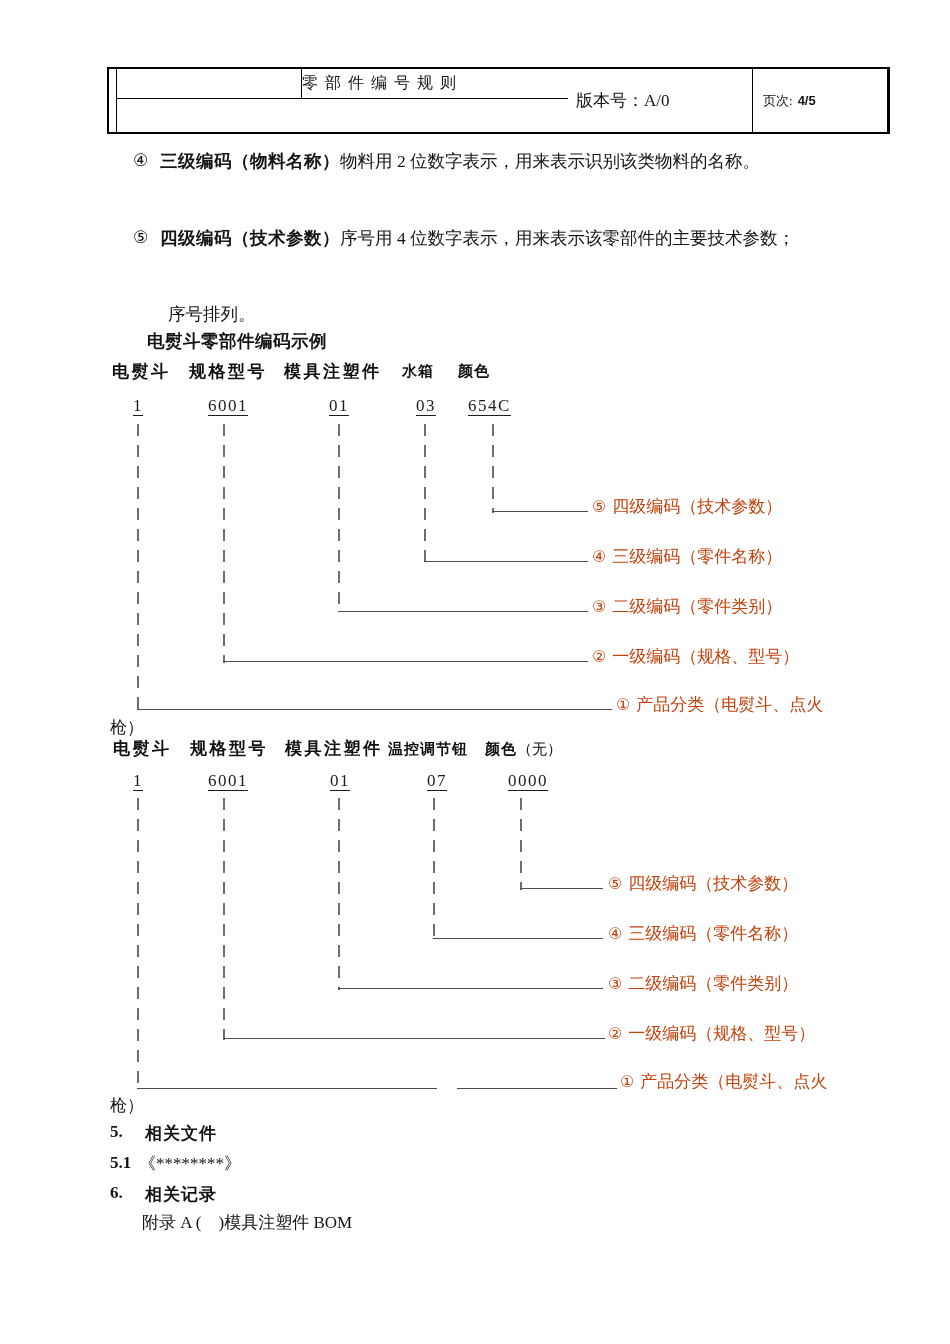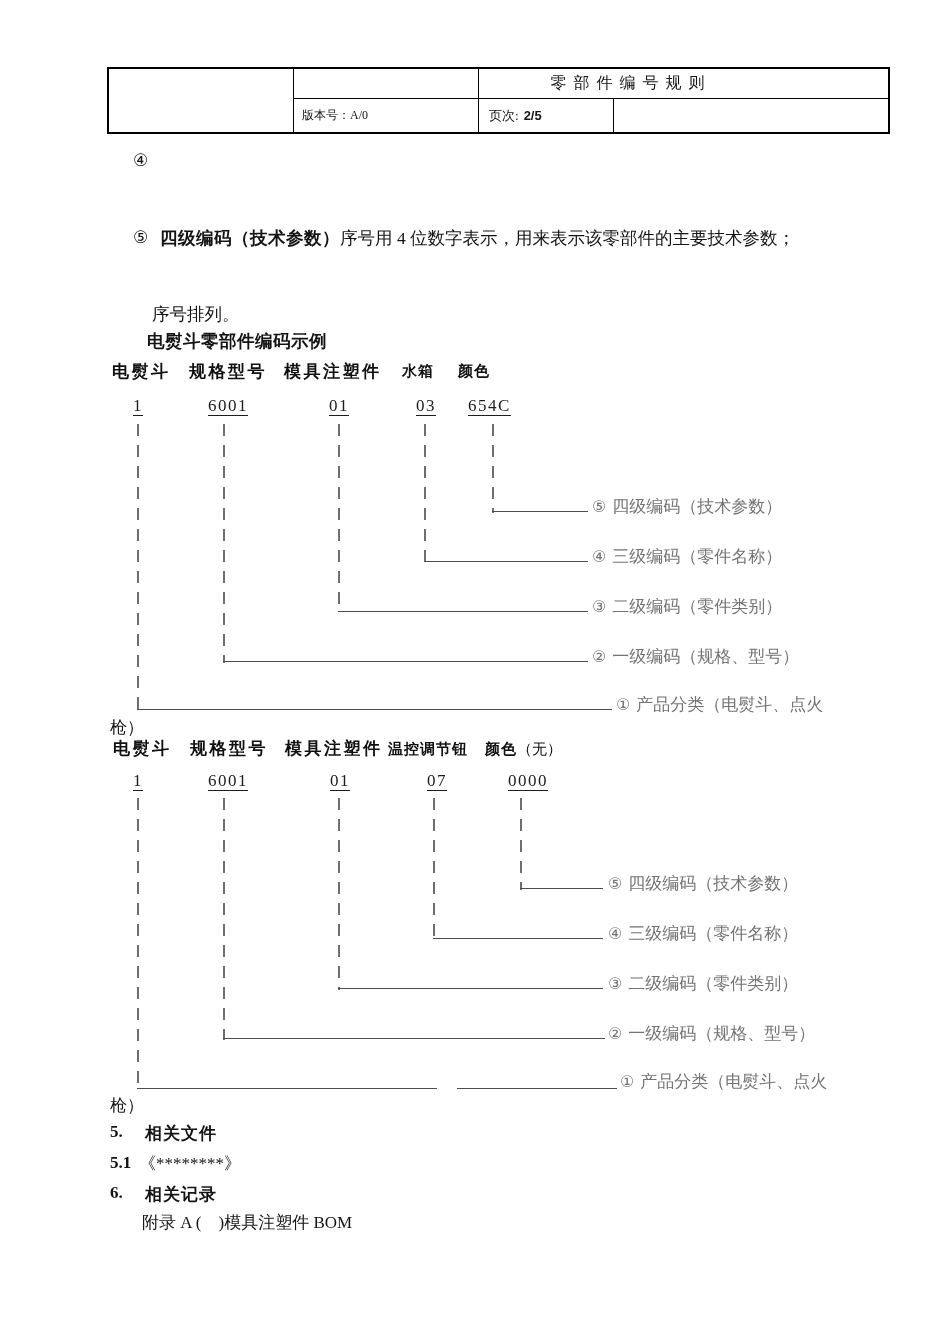--- a/index.html
+++ b/index.html
@@ -3,49 +3,49 @@
 <meta charset="utf-8">
 <style>
   html,body{margin:0;padding:0;background:#fff;}
   .page{position:relative;width:950px;height:1344px;background:#fff;overflow:hidden;
         font-family:"Liberation Serif","DejaVu Serif",serif;color:#141414;}
 
   
   .doc-table{position:absolute;left:107px;top:67px;width:783px;height:67px;
              border:2px solid #000;display:flex;box-sizing:border-box;}
   .t-left{width:185px;border-right:1px solid #000;box-sizing:border-box;}
-  .t-right{flex:1;display:flex;flex-direction:column;}
+  .t-right{flex:1;display:flex;flex-direction:row;}
   .t-row1{height:30px;border-bottom:1px solid #000;display:flex;box-sizing:border-box;}
   .t-row2{flex:1;display:flex;box-sizing:border-box;}
   .t-cell-empty{width:185px;border-right:1px solid #000;box-sizing:border-box;}
   .t-title{flex:1;display:flex;align-items:center;justify-content:center;
            font-size:16px;letter-spacing:7px;padding-right:105px;white-space:nowrap;}
   .t-version{width:185px;border-right:1px solid #000;box-sizing:border-box;
-             display:flex;align-items:center;padding-left:8px;font-size:12px;white-space:nowrap;}
+             display:flex;align-items:center;padding-left:8px;font-size:17px;white-space:nowrap;}
   .t-page{width:135px;border-right:1px solid #000;box-sizing:border-box;
           display:flex;align-items:center;padding-left:10px;font-size:13px;white-space:nowrap;gap:5px;}
   .t-date{flex:1;display:flex;align-items:center;padding-left:8px;font-size:13px;white-space:nowrap;gap:4px;}
   .sansbold{font-family:"Liberation Sans",sans-serif;font-weight:700;}
 
   
   .bline{position:absolute;font-size:17.5px;white-space:nowrap;color:#141414;}
   .b{font-family:"Liberation Sans",sans-serif;font-weight:700;letter-spacing:0.5px;}
   .marker{position:absolute;font-size:17px;font-family:"DejaVu Sans",sans-serif;}
 
   
   .hdr{position:absolute;font:700 17px "Liberation Sans",sans-serif;letter-spacing:2.5px;
        white-space:nowrap;color:#101010;}
   .hdr.sm{font-size:15px;letter-spacing:1px;}
   .hdr .normal{font-weight:400;font-family:"Liberation Serif",serif;letter-spacing:0;}
   .code{position:absolute;font-size:17px;letter-spacing:1.5px;color:#1d1d1d;
         text-decoration:underline;text-underline-offset:4px;text-decoration-thickness:1.2px;white-space:nowrap;}
   .vbar{position:absolute;width:1.5px;
         background:repeating-linear-gradient(to bottom,#6e6e6e 0 12px,transparent 12px 21px);}
   .hline{position:absolute;height:0;border-top:1.8px solid #4d4d4d;}
-  .lvl{position:absolute;font-size:17px;white-space:nowrap;color:#737373;}
+  .lvl{position:absolute;font-size:17px;white-space:nowrap;color:#c2410c;}
   .lvl .num{font-family:"DejaVu Sans",sans-serif;font-size:16px;margin-right:6px;}
   .wrapline{position:absolute;font-size:17px;color:#161616;}
 
   
   .fnum{position:absolute;font-weight:700;font-size:17px;}
   .fhead{position:absolute;font:700 17px "Liberation Sans",sans-serif;letter-spacing:1px;}
   .ftext{position:absolute;font-size:17px;white-space:nowrap;}
 </style>
 </head>
 <body>
@@ -56,31 +56,32 @@
     <div class="t-left"></div>
     <div class="t-right">
       <div class="t-row1">
         <div class="t-cell-empty"></div>
         <div class="t-title">零部件编号规则</div>
       </div>
       <div class="t-row2">
         <div class="t-version">版本号：A/0</div>
         <div class="t-page">
           <span>页次:</span>
-          <span class="sansbold">2/5</span>
+          <span class="sansbold">4/5</span>
         </div>
       </div>
     </div>
   </div>
 
   <span class="marker" style="left:133px;top:150px">④</span>
+  <div class="bline" style="left:160px;top:149px"><span class="b">三级编码（物料名称）</span><span>物料用 2 位数字表示，用来表示识别该类物料的名称。</span></div>
 
   <span class="marker" style="left:133px;top:227px">⑤</span>
   <div class="bline" style="left:160px;top:226px"><span class="b">四级编码（技术参数）</span><span>序号用 4 位数字表示，用来表示该零部件的主要技术参数；</span></div>
-  <div class="bline" style="left:152px;top:302px">序号排列。</div>
+  <div class="bline" style="left:168px;top:302px">序号排列。</div>
 
   <div class="bline b" style="left:147px;top:329px">电熨斗零部件编码示例</div>
 
   <span class="hdr" style="left:112px;top:360px">电熨斗</span>
   <span class="hdr" style="left:189px;top:360px">规格型号</span>
   <span class="hdr" style="left:284px;top:360px">模具注塑件</span>
   <span class="hdr sm" style="left:402px;top:362px">水箱</span>
   <span class="hdr sm" style="left:458px;top:362px">颜色</span>
 
   <span class="code" style="left:133px;top:396px">1</span>

